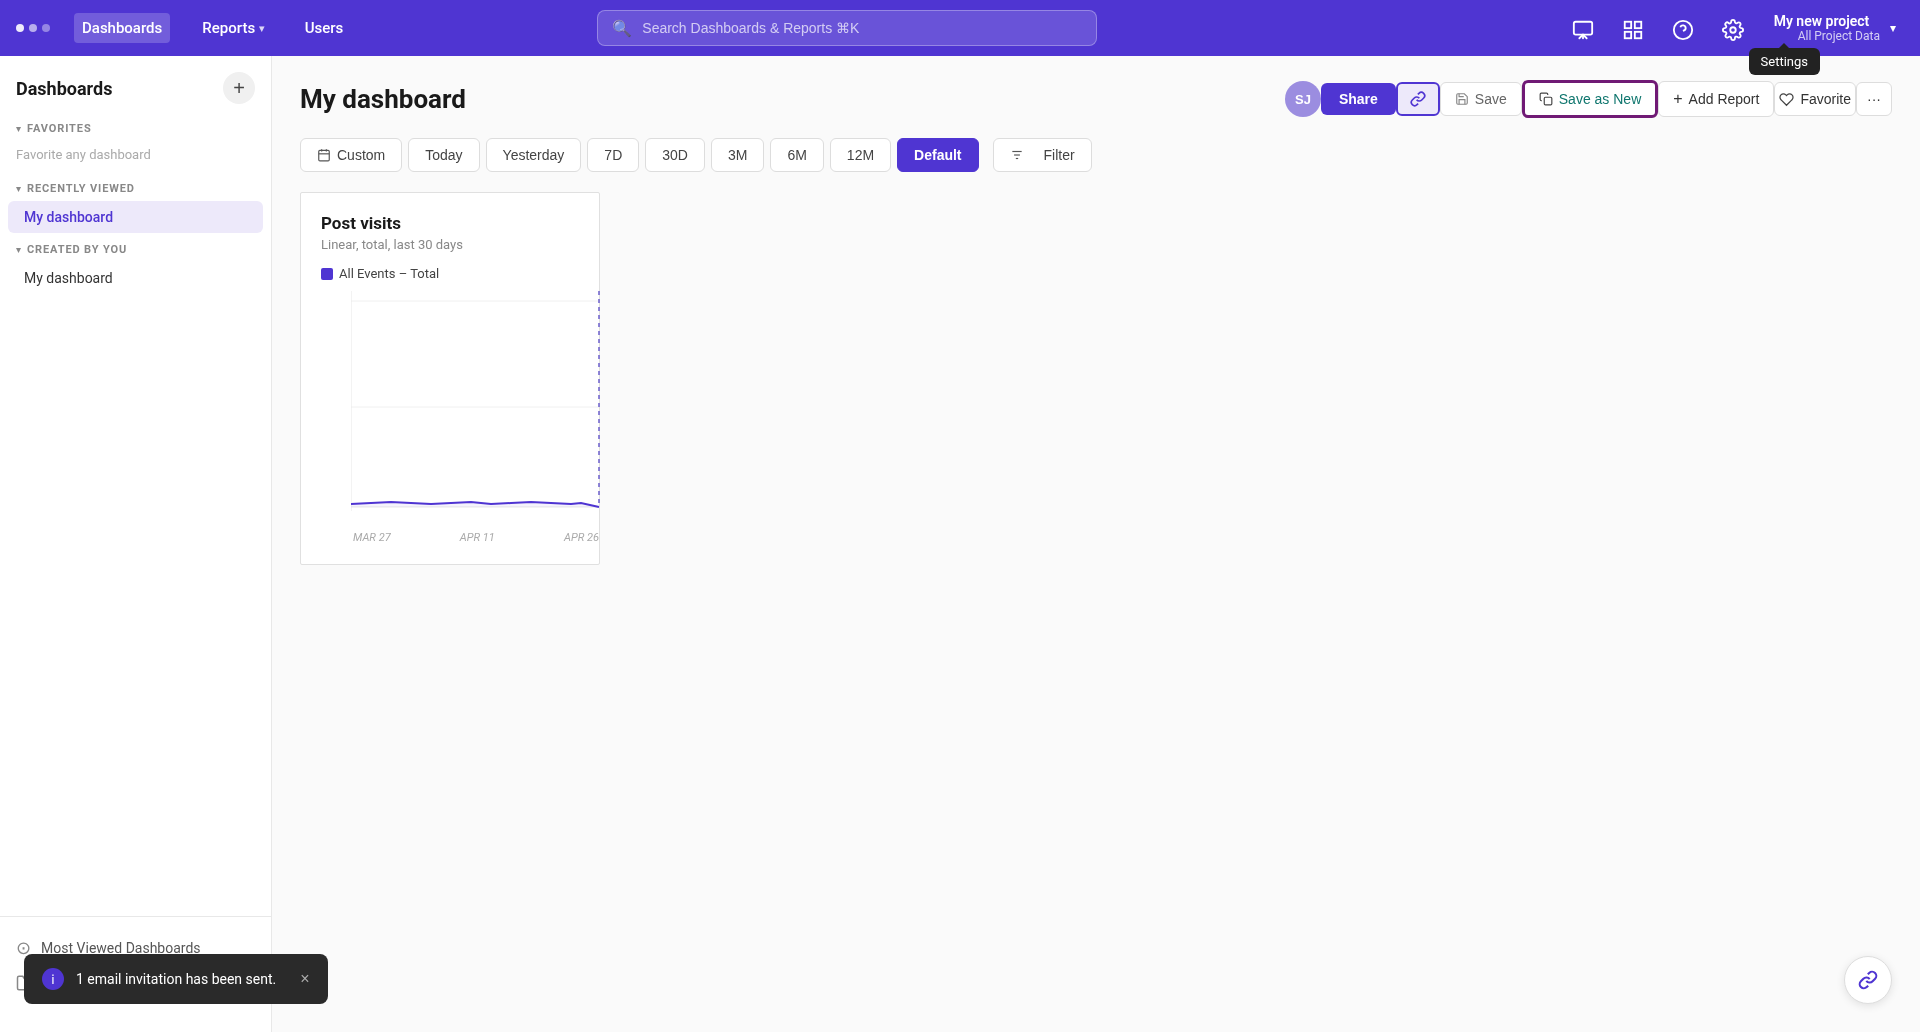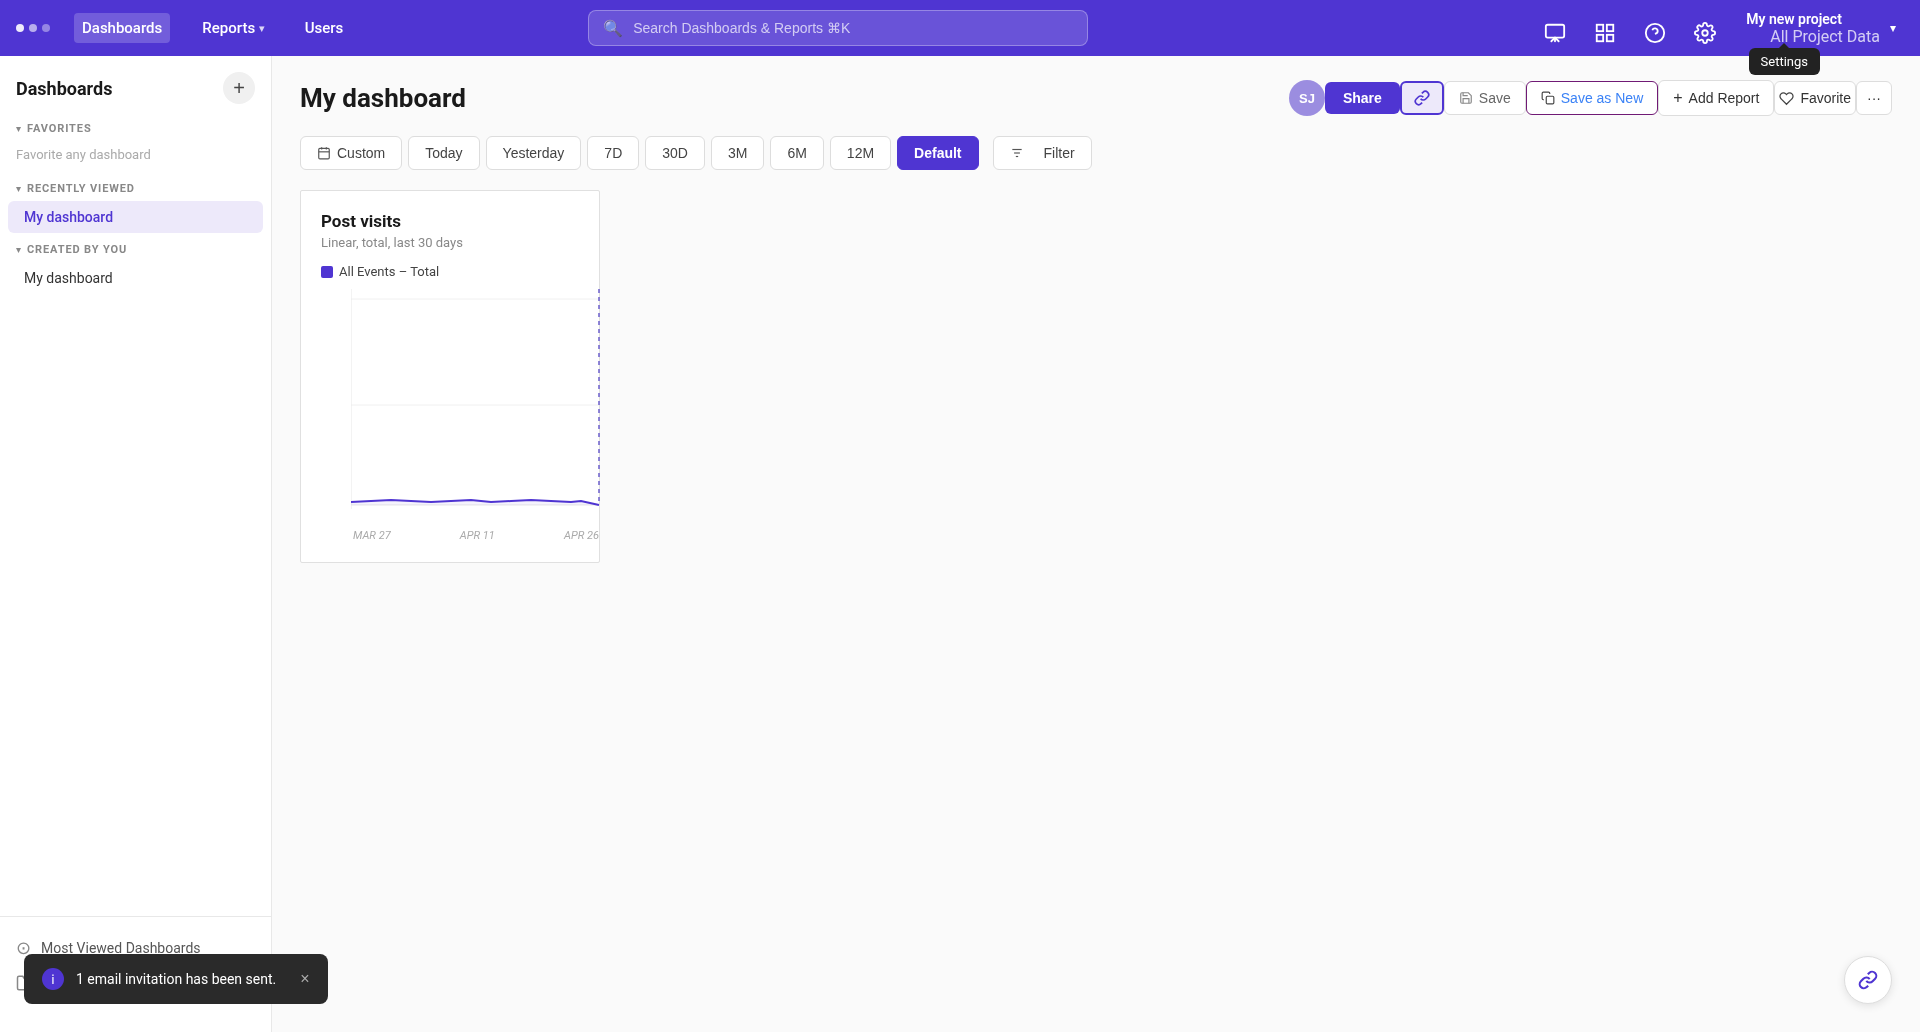--- a/index.html
+++ b/index.html
@@ -19,21 +19,21 @@
     .nav-search {
       flex: 1; max-width: 500px; margin: 0 auto; background: rgba(255,255,255,0.15); border: 1px solid rgba(255,255,255,0.3); border-radius: 8px; display: flex; align-items: center; padding: 0 14px; gap: 10px; height: 36px;
     }
     .nav-search input { background: transparent; border: none; outline: none; color: white; font-size: 14px; flex: 1; }
     .nav-search input::placeholder { color: rgba(255,255,255,0.7); }
     .nav-search-icon { color: rgba(255,255,255,0.7); font-size: 16px; }
     .nav-right { display: flex; align-items: flex-end; gap: 16px; margin-left: auto; }
     .nav-icon-btn { color: white; cursor: pointer; padding: 6px; border-radius: 4px; display: flex; align-items: center; justify-content: center; font-size: 20px; }
     .project-info { display: flex; flex-direction: column; align-items: flex-start; cursor: pointer; }
     .project-name { color: white; font-size: 14px; font-weight: 600; }
-    .project-sub { color: rgba(255,255,255,0.75); font-size: 16px; margin-left: 24px; }
+    .project-sub { color: rgba(255,255,255,0.75); font-size: 12px; margin-left: 24px; }
     .project-chevron { color: white; font-size: 12px; margin-left: 4px; }
 
     
     .settings-tooltip {
       position: absolute; top: 48px; right: 100px; background: #222; color: white; font-size: 13px; padding: 6px 12px; border-radius: 6px; z-index: 100; white-space: nowrap;
     }
     .settings-tooltip::before {
       content: ''; position: absolute; top: -5px; left: 50%; transform: translateX(-50%); border: 5px solid transparent; border-bottom-color: #222; border-top: none;
     }
 
@@ -58,21 +58,21 @@
 
     
     .main { flex: 1; background: #fafafa; padding: 24px 28px; overflow-y: auto; }
     .main-header { display: flex; align-items: center; margin-bottom: 20px; gap: 16px; }
     .main-title { font-size: 26px; font-weight: 700; color: #1a1a1a; flex: 1; }
     .main-actions { display: flex; align-items: center; }
     .avatar-btn { width: 36px; height: 36px; border-radius: 50%; background: #9b8de0; display: flex; align-items: center; justify-content: center; color: white; font-size: 13px; font-weight: 700; cursor: pointer; border: none; }
     .btn-share { background: #4f35d2; color: white; border: none; border-radius: 6px; padding: 8px 18px; font-size: 14px; font-weight: 600; cursor: pointer; }
     .btn-link { background: #ede9fa; color: #4f35d2; border: 2px solid #4f35d2; border-radius: 6px; padding: 7px 12px; font-size: 16px; cursor: pointer; display: flex; align-items: center; }
     .btn-save { background: white; border: 1px solid #ddd; border-radius: 6px; padding: 8px 14px; font-size: 14px; color: #666; cursor: pointer; display: flex; align-items: center; gap: 6px; }
-    .btn-save-new { background: white; border: 1px solid #701a75; border-radius: 6px; padding: 8px 14px; font-size: 14px; color: #3b82f6; cursor: pointer; display: flex; align-items: center; gap: 6px; }
+    .btn-save-new { background: white; border: 3px solid #701a75; border-radius: 6px; padding: 8px 14px; font-size: 14px; color: #0f766e; cursor: pointer; display: flex; align-items: center; gap: 6px; }
     .btn-add-report { background: white; border: 1px solid #ddd; border-radius: 6px; padding: 8px 14px; font-size: 14px; color: #333; cursor: pointer; display: flex; align-items: center; gap: 6px; }
     .btn-favorite { background: white; border: 1px solid #ddd; border-radius: 6px; padding: 8px 4px; font-size: 14px; color: #333; cursor: pointer; display: flex; align-items: center; gap: 6px; }
     .btn-more { background: white; border: 1px solid #ddd; border-radius: 6px; padding: 8px 10px; font-size: 14px; color: #333; cursor: pointer; }
 
     
     .date-filter-bar { display: flex; align-items: center; gap: 6px; margin-bottom: 20px; }
     .date-btn { padding: 8px 16px; border-radius: 6px; border: 1px solid #ddd; background: white; font-size: 14px; color: #444; cursor: pointer; display: flex; align-items: center; gap: 6px; }
     .date-btn.active { background: #4f35d2; color: white; border-color: #4f35d2; font-weight: 600; }
     .date-btn.custom { border: 1px solid #ddd; }
     .filter-btn { padding: 8px 16px; border-radius: 6px; border: 1px solid #ddd; background: white; font-size: 14px; color: #444; cursor: pointer; display: flex; align-items: center; gap: 20px; margin-left: 8px; }

